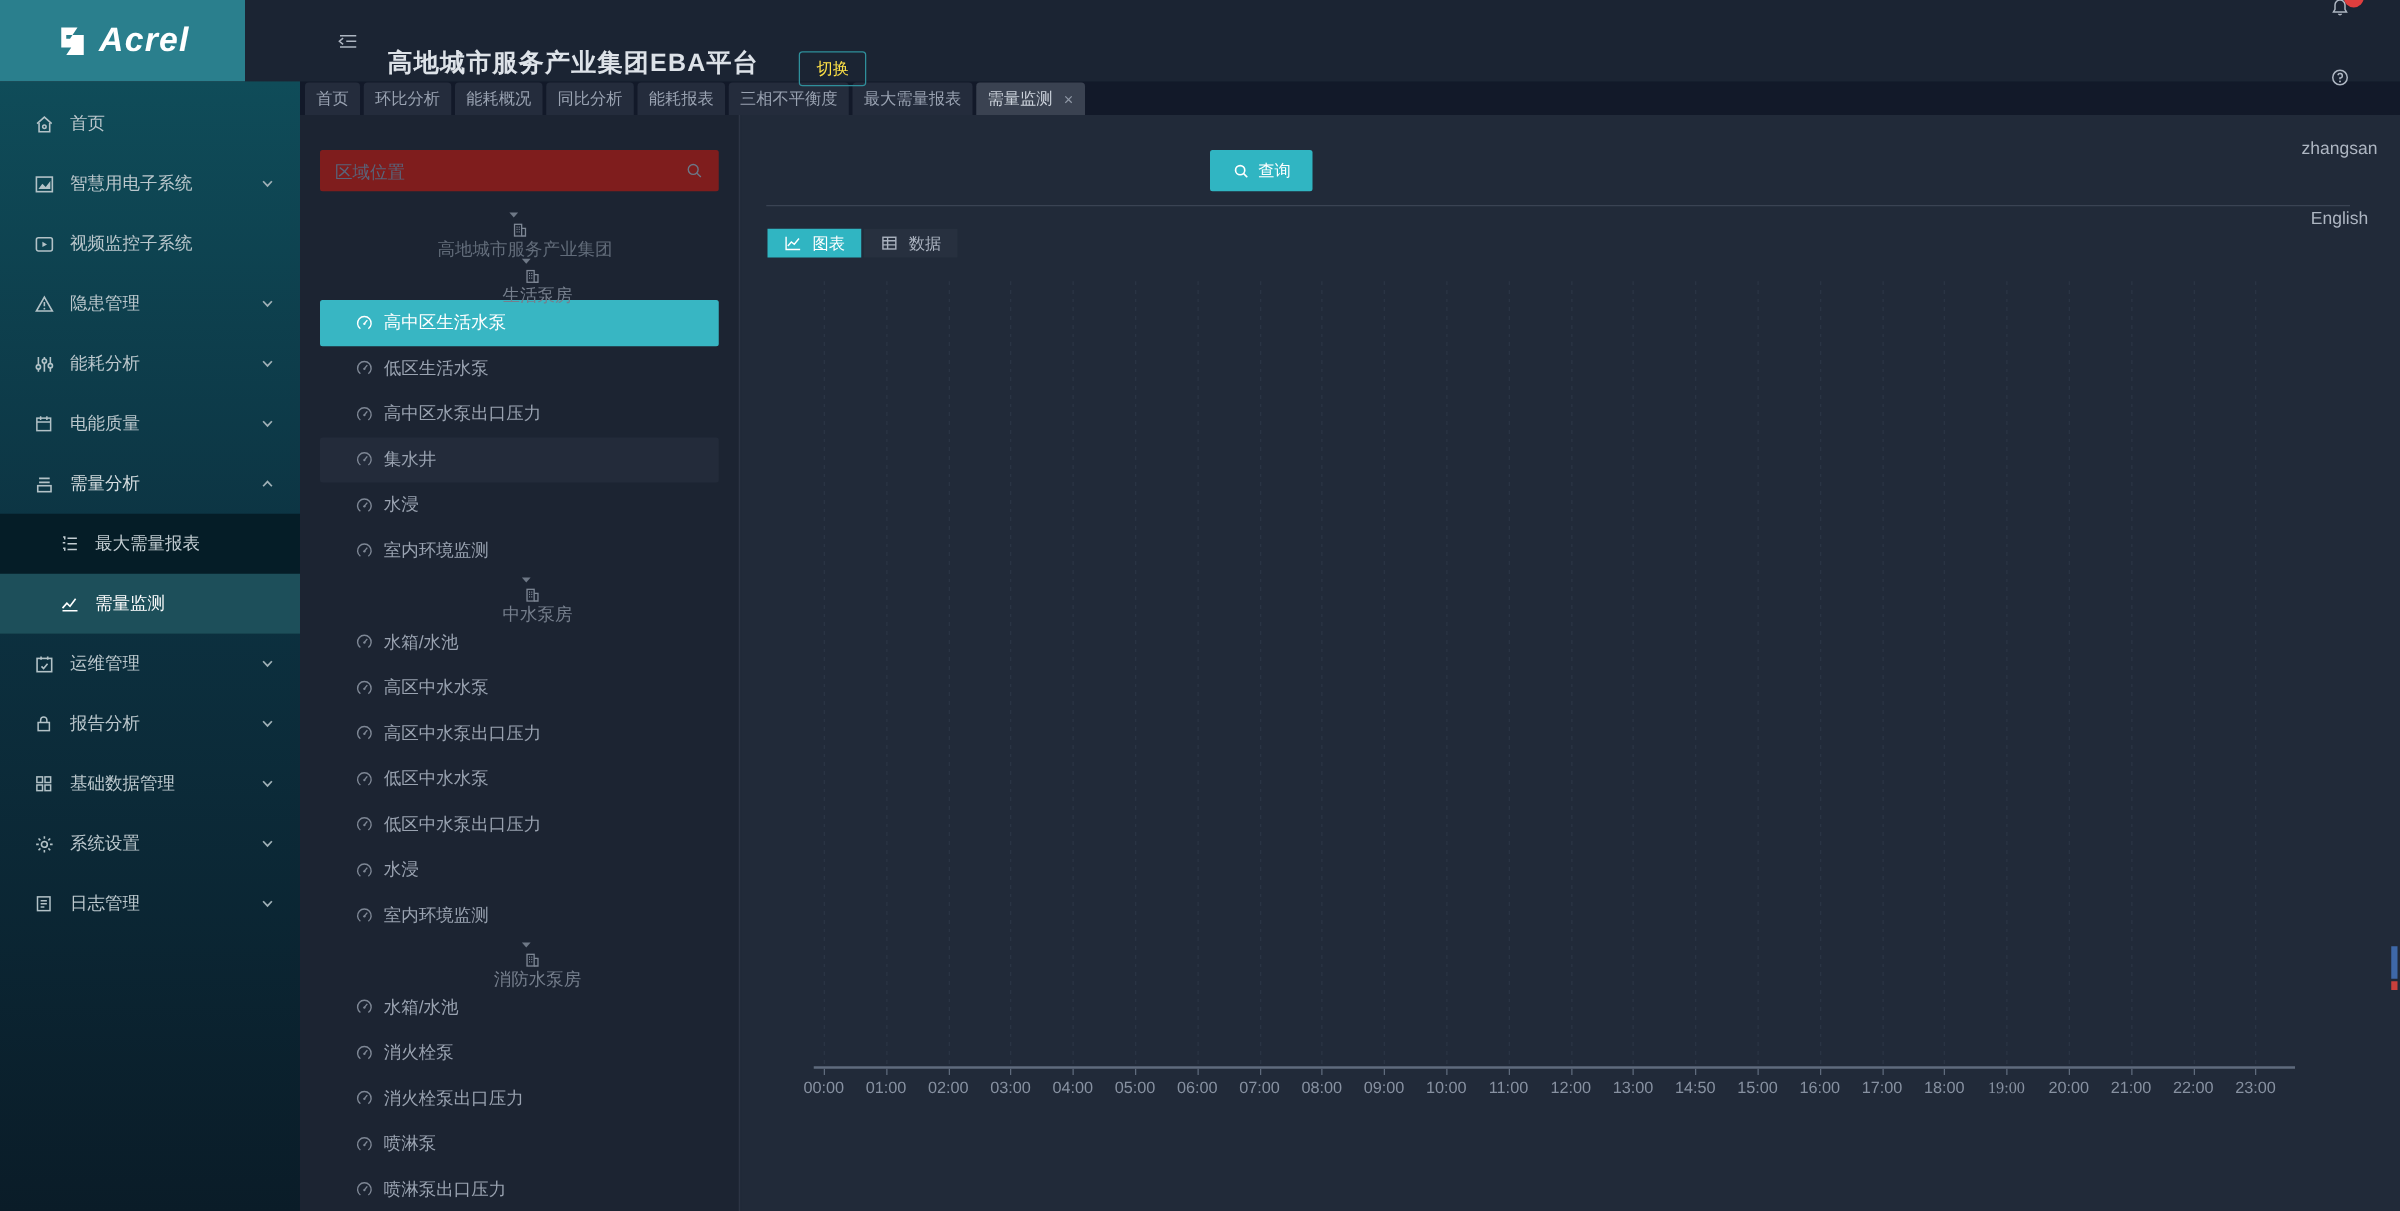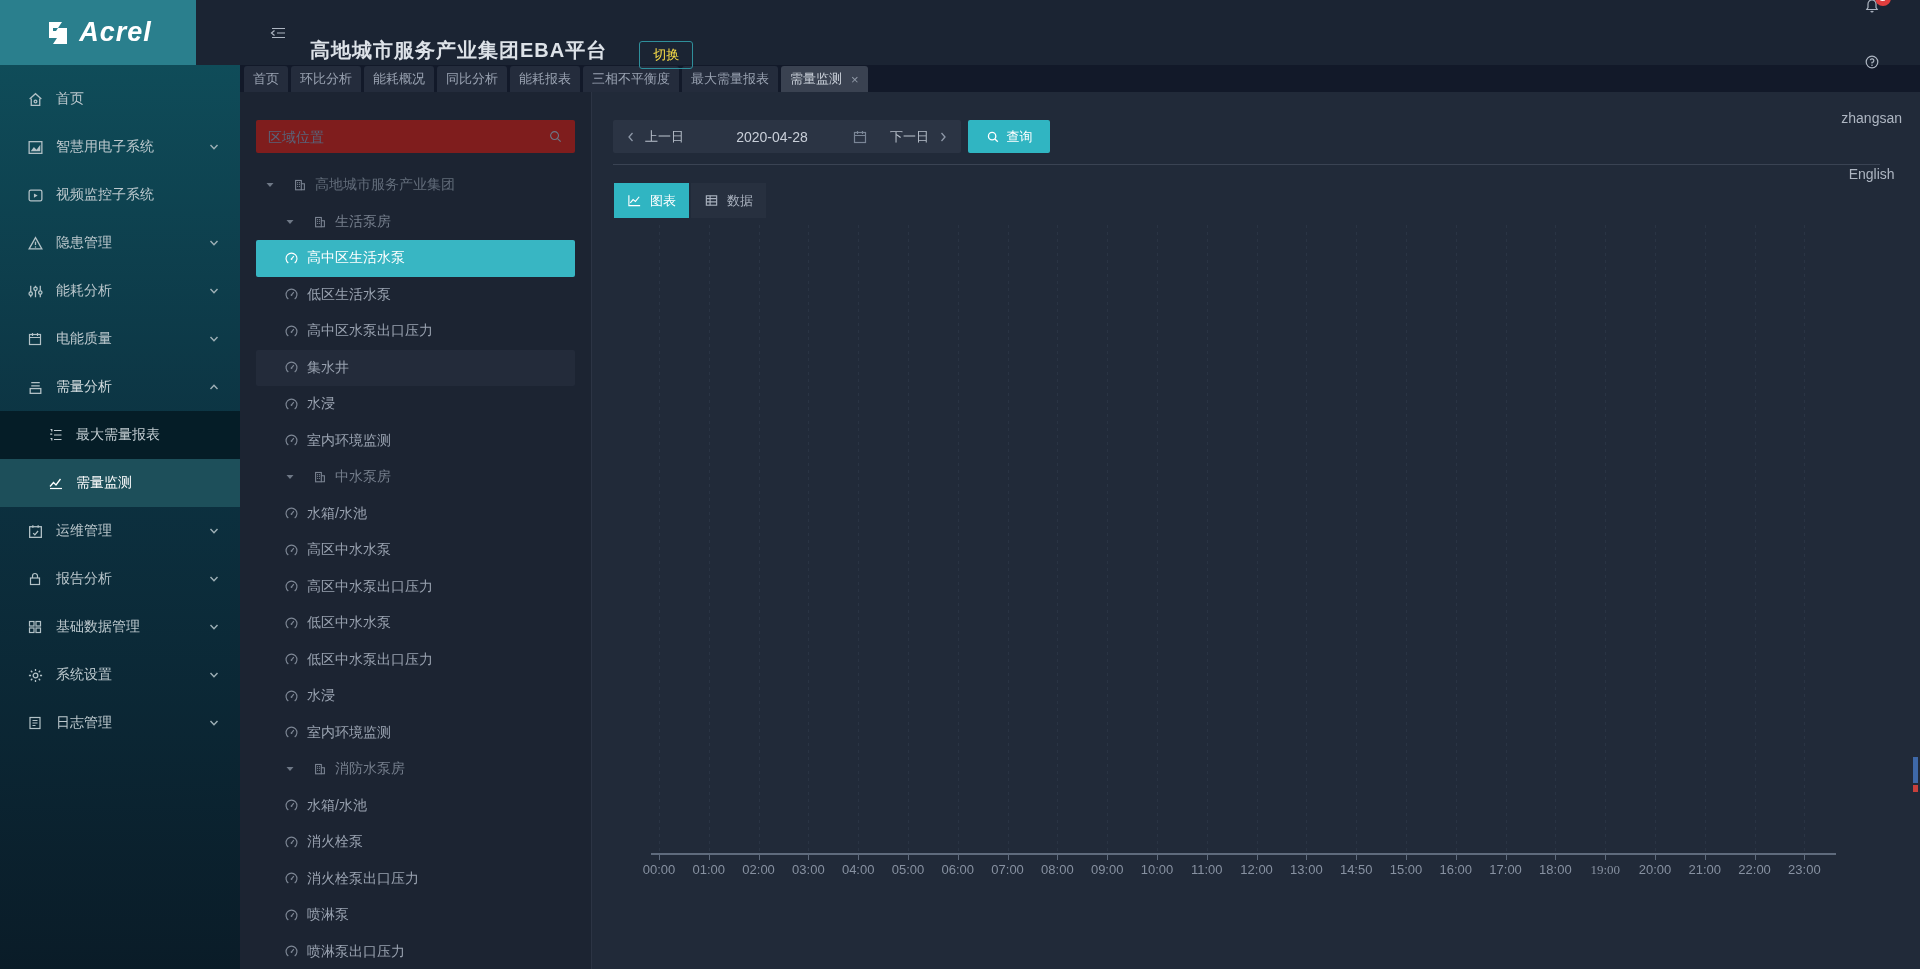--- a/index.html
+++ b/index.html
@@ -51,41 +51,41 @@
   .search-box input { flex:1; background:transparent; border:none; outline:none; color:#aab2bf; font-size:14px; font-family:inherit; }
   .search-box input::placeholder { color:#59647a; }
   .search-box .icn { color:#6c7787; }
   .tree-row { height:36.5px; display:flex; align-items:center; margin:0 16px; border-radius:2px; font-size:14px; cursor:pointer; }
   .tree-row.lvl0 { padding-left:9px; }
   .tree-row.lvl1 { padding-left:29px; }
   .tree-row.lvl2 { }
   .tree-row .caret { width:28px; color:#6e7886; display:flex; align-items:center; }
   .tree-row .t-icn { margin-right:8px; color:#7e8795; display:flex; }
   .tree-row .t-label { white-space:nowrap; }
-  .tree-row.group { color:#767f8d; }
+  .tree-row.group { color:#767f8d;flex-direction:column; }
   .tree-row.root { color:#626c7a; }
   .tree-row.leaf { color:#9aa3b1; }
   .tree-row.selected { background:#38b6c3; color:#fff; }
   .tree-row.selected .t-icn { color:#fff; }
   .tree-row.hover { background:#232b3a; }
 
   
   .main { position:absolute; left:593px; top:92px; right:0; bottom:0; background:#212a39; }
   .date-box { position:absolute; left:20px; top:28px; width:348px; height:33px; background:#2b3444; border-radius:2px;
               display:flex; align-items:center; padding:0 12px; color:#b7bfca; font-size:13px; }
   .date-box .icn { color:#8e98a8; }
   .tb-label { margin:0 8px; cursor:pointer; }
   .tb-date { flex:1; text-align:center; color:#c9cfd9; font-size:14px; cursor:pointer; }
   .date-box .cal { margin-right:14px; color:#7a8596; }
   .query-btn { position:absolute; left:375px; top:28px; width:82px; height:33px; background:#30b5c2; border:none; border-radius:2px;
                color:#fff; font-size:13px; display:flex; align-items:center; justify-content:center; gap:7px; cursor:pointer; font-family:inherit; }
   .query-btn .icn { color:#fff; }
   .toolbar-divider { position:absolute; left:20px; right:40px; top:72px; height:1px; background:#3a4353; }
   .view-switch { position:absolute; left:21px; top:91px; display:flex; gap:2px; }
-  .vbtn { height:35px; padding:0 13px; display:flex; align-items:center; gap:8px; font-size:13px; border:none; cursor:pointer; font-family:inherit; }
+  .vbtn { height:23px; padding:0 13px; display:flex; align-items:center; gap:8px; font-size:13px; border:none; cursor:pointer; font-family:inherit; }
   .vbtn.active { background:#30b5c2; color:#fff; }
   .vbtn.inactive { background:#27303f; color:#aab2bf; }
 
   
   .gridline { position:absolute; width:1px; top:133px; height:628px;
               background:repeating-linear-gradient(180deg,#2a3444 0 3px, transparent 3px 7px); }
   .axis-line { position:absolute; left:58px; width:1185px; top:761px; height:2px; background:#5f6b7d; }
   .axis-tick { position:absolute; width:1px; top:763px; height:5px; background:#5f6b7d; }
   .axis-label { position:absolute; top:770px; width:50px; margin-left:-25px; text-align:center; color:#8791a1; font-size:13px; }
 
@@ -632,41 +632,20 @@
             <path d="M8 8.4l2.5-3" fill="none" stroke="currentColor" stroke-width="1.2"></path>
             <circle cx="8" cy="8.6" r="1" fill="currentColor"></circle>
           </svg>
         </span>
         <span class="t-label">喷淋泵出口压力</span>
       </div>
     </div>
 </div>
 
 <div class="main">
-  <div class="date-box">
-    <span class="icn">
-        <svg width="12" height="12" viewBox="0 0 12 12">
-          <path d="M7.5 2L4 6l3.5 4" fill="none" stroke="currentColor" stroke-width="1.3"></path>
-        </svg>
-      </span>
-    <span class="tb-label">上一日</span>
-    <span class="tb-date">2020-04-28</span>
-    <span class="icn cal">
-        <svg width="16" height="16" viewBox="0 0 16 16">
-          <rect x="2.5" y="3.5" width="11" height="10" fill="none" stroke="currentColor" stroke-width="1.2"></rect>
-          <path d="M5.5 2v3M10.5 2v3M2.5 6.5h11" fill="none" stroke="currentColor" stroke-width="1.2"></path>
-        </svg>
-      </span>
-    <span class="tb-label">下一日</span>
-    <span class="icn">
-        <svg width="12" height="12" viewBox="0 0 12 12">
-          <path d="M4.5 2L8 6l-3.5 4" fill="none" stroke="currentColor" stroke-width="1.3"></path>
-        </svg>
-      </span>
-  </div>
   <button class="query-btn">
     <span class="icn">
         <svg width="14" height="14" viewBox="0 0 16 16">
           <circle cx="7" cy="7" r="4.2" fill="none" stroke="currentColor" stroke-width="1.5"></circle>
           <path d="M10.2 10.2l3.3 3.3" fill="none" stroke="currentColor" stroke-width="1.5"></path>
         </svg>
       </span>
     <span>查询</span>
   </button>
   <div class="toolbar-divider"></div>

